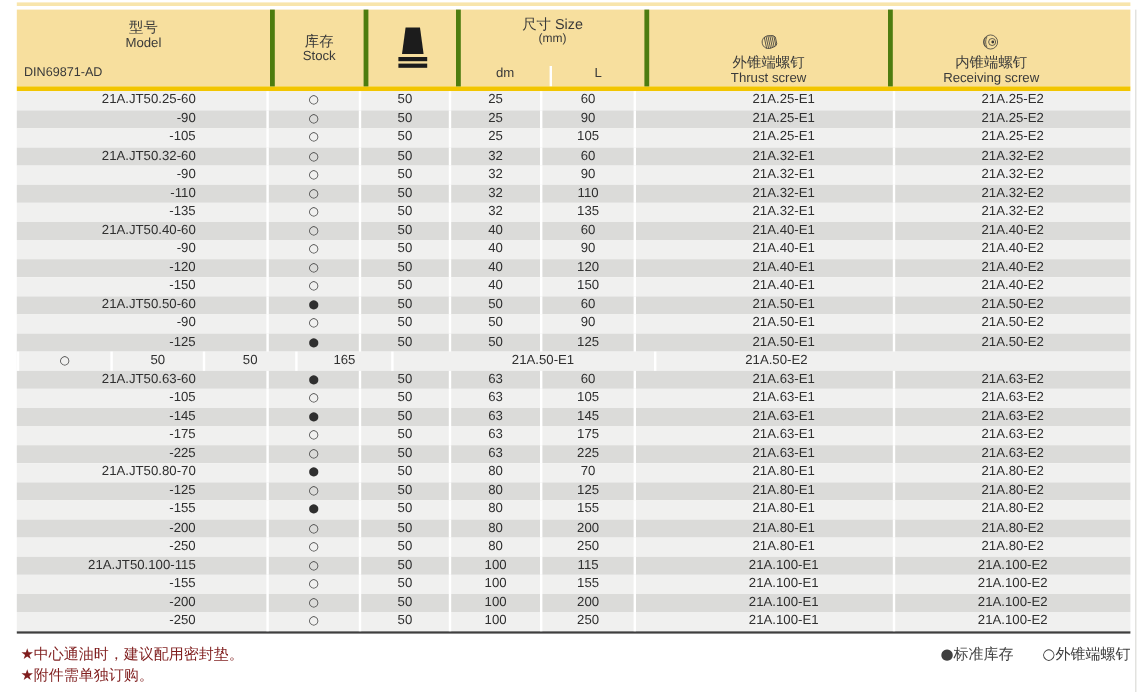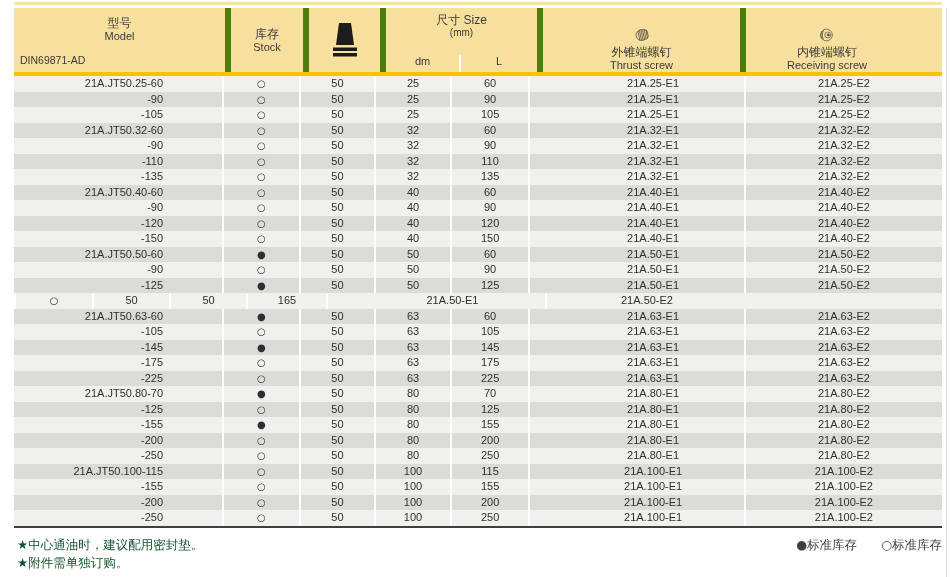--- a/index.html
+++ b/index.html
@@ -9,21 +9,21 @@
     font-family:"Liberation Sans","DejaVu Sans",sans-serif;
     color:#2f2f2f;
   }
   .top-strip { position:absolute; left:14px; top:2px; width:928px; height:3px; background:#F8E5AC; }
   .page-edge { position:absolute; right:3px; top:8px; bottom:0; width:1px; background:#DBDBD8; }
 
   .table-wrap { position:absolute; left:14px; top:8px; width:928px; }
 
   
   .thead { display:flex; height:64px; background:#F7DF9E; color:#3a3a3a; }
-  .th { box-sizing:border-box; border-left:6px solid #4d7c0f; overflow:hidden; }
+  .th { box-sizing:border-box; border-left:4px solid #4d7c0f; overflow:hidden; }
   .th:first-child { border-left:none; }
   .th-model { width:211px; display:flex; flex-direction:column; padding-top:8px; }
   .th-stock { width:78px; display:flex; flex-direction:column; justify-content:center; text-align:center; line-height:1.15; }
   .th-icon  { width:77px; display:flex; align-items:center; justify-content:center; }
   .th-size  { width:157px; display:flex; flex-direction:column; padding-top:5px; }
   .th-screw { width:203px; display:flex; flex-direction:column; align-items:center; padding-top:19px; text-align:center; }
   .th-screw.recv { width:168px; }
 
   .zh { font-size:12px; line-height:14px; }
   .en { font-size:11px; line-height:13px; }
@@ -46,21 +46,21 @@
   .td { box-sizing:border-box; border-left:2px solid #fff; text-align:center; overflow:hidden; white-space:nowrap; }
   .td.model { width:211px; border-left:none; text-align:right; padding-right:59px; }
   .td.stock { width:78px;  font-family:"DejaVu Sans",sans-serif; font-size:10px; }
   .td.qty   { width:77px; }
   .td.dm    { width:77px; }
   .td.len   { width:80px; }
   .td.thrust{ width:219px;padding-left:32px; }
   .td.recv  { width:202px; }
 
   
-  .notes { position:absolute; left:17px; top:536px; font-size:12.5px; color:#14532d; line-height:18px; }
+  .notes { position:absolute; left:17px; top:536px; font-size:12.5px; color:#7f1d1d; line-height:18px; }
   .legend { position:absolute; right:8px; top:537px; font-size:12.5px; color:#3f3f3f;
             font-family:"DejaVu Sans","Liberation Sans",sans-serif; }
   .legend span + span { margin-left:20px; }
 
   .icon-svg { display:block; }
 </style>
 </head>
 <body>
 
 <div class="top-strip"></div>
@@ -420,14 +420,14 @@
 </div>
 </div>
 
 <div class="notes">
   <div>★中心通油时，建议配用密封垫。</div>
   <div>★附件需单独订购。</div>
 </div>
 
 <div class="legend">
   <span>●标准库存</span>
-  <span>○标准库存</span>
+  <span>○外锥端螺钉</span>
 </div>
 
 </body></html>

